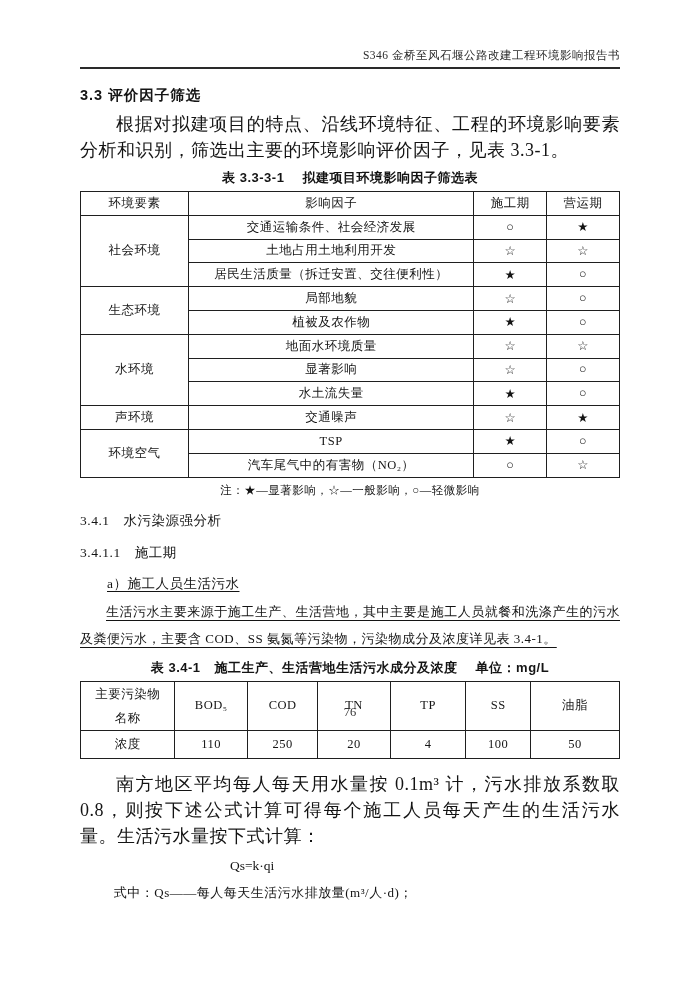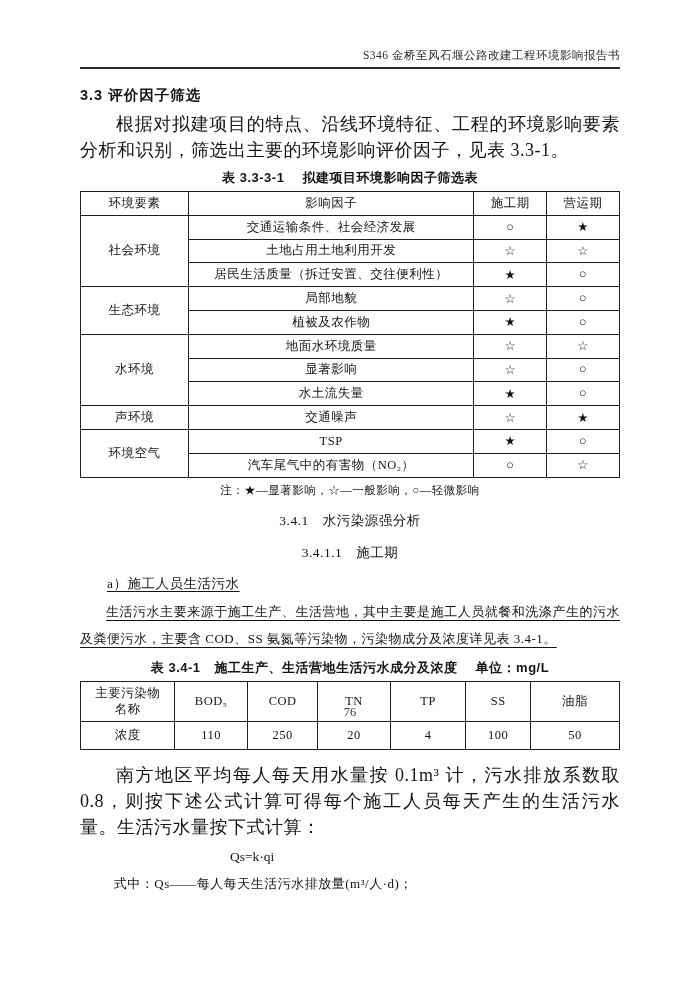--- a/index.html
+++ b/index.html
@@ -32,21 +32,20 @@
     font-family: "Liberation Sans", "DejaVu Sans", sans-serif;
     font-weight: bold;
     font-size: 14.5px;
     margin-top: 17px;
     letter-spacing: 1px;
   }
   .sub-heading {
     font-size: 13.5px;
     margin-top: 14px;
     letter-spacing: 0.5px;
-    text-align: center;
   }
   
   .body-para {
     font-size: 18px;
     line-height: 26px;
     text-align: justify;
     text-indent: 2em;
     margin-top: 6px;
     letter-spacing: 0.5px;
   }
@@ -92,21 +91,21 @@
     text-align: center;
     vertical-align: middle;
     padding: 0 3px;
     letter-spacing: 0.5px;
   }
   table#tbl1 { border: 1.5px solid #1f1f1f; }
   table#tbl1 tr { height: 23.8px; }
   table#tbl2 { border: 1.5px solid #1f1f1f; }
   table#tbl2 tr.hdr-row { height: 40px; }
   table#tbl2 tr.val-row { height: 28px; }
-  .pre-line { white-space: pre-line; line-height: 16px; margin-left: 24px; }
+  .pre-line { white-space: pre-line; line-height: 24px; margin-left: 24px; }
   .sym { font-size: 13px; }
   .tbl-note {
     font-size: 11.5px;
     margin-top: 5px;
     letter-spacing: 0.5px;
     text-align: center;
   }
   .formula-line {
     font-size: 13.5px;
     margin-top: 4px;

